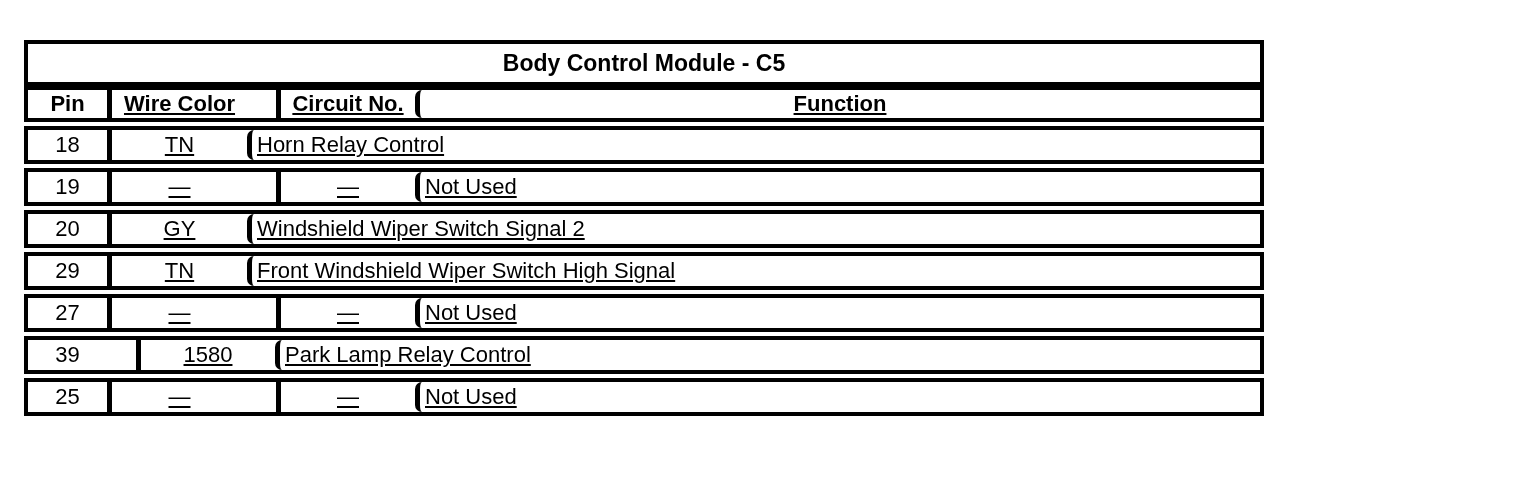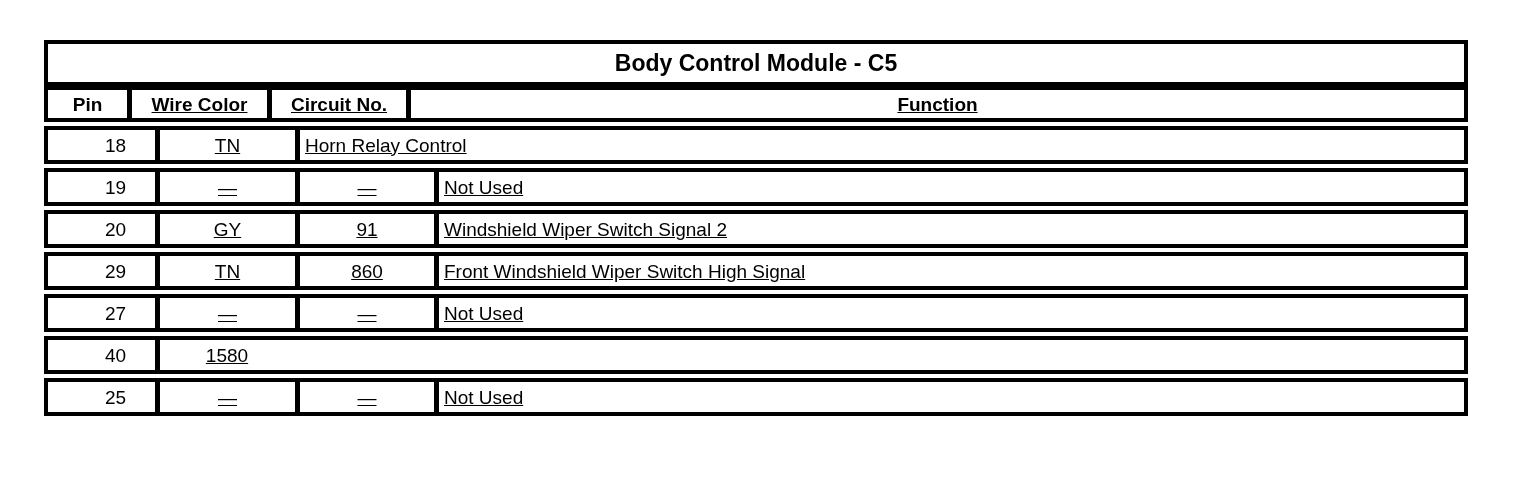--- a/index.html
+++ b/index.html
@@ -10,62 +10,61 @@
   body {
     width: 1520px;
     height: 498px;
     position: relative;
     font-family: "Liberation Sans", sans-serif;
     color: #000000;
     overflow: hidden;
   }
   .table-wrap {
     position: absolute;
-    left: 44px;
+    left: 24px;
     top: 40px;
-    width: 1424px;
+    width: 1240px;
   }
   .row {
     display: flex;
     align-items: stretch;
     border: 4px solid #000000;
     background: #ffffff;
     box-sizing: border-box;
   }
   .row-title {
     height: 46px;
   }
   .row-header {
     height: 36px;
     font-weight: bold;
     margin-top: 0;
   }
   .row-data {
     height: 38px;
     margin-top: 4px;
-    padding-left: 28px;
   }
   .cell {
     display: flex;
     align-items: center;
     justify-content: center;
     box-sizing: border-box;
-    font-size: 19px;
+    font-size: 22px;
     line-height: 1;
     white-space: nowrap;
     overflow: hidden;
   }
   .cell + .cell {
     border-left: 5px solid #000000;
     text-decoration: underline;
   }
   .col-pin     { width: 79px;  flex: none; }
   .col-wire    { width: 140px; flex: none; }
-  .col-circuit { width: 139px; flex: none; }
-  .col-fn      { flex: 1; justify-content: flex-start; padding-left: 5px; }
+  .col-circuit { width: 139px; flex: none; margin-left: 29px; }
+  .col-fn      { flex: 1; justify-content: flex-start; padding-left: 5px; border-radius: 7px; }
   .row-title .cell-title {
     width: 100%;
     font-weight: bold;
     font-size: 23px;
     justify-content: center;
   }
 </style>
 </head>
 <body>
 
@@ -91,42 +90,41 @@
   <div class="row row-data">
     <div class="cell col-pin">19</div>
     <div class="cell col-wire">—</div>
     <div class="cell col-circuit">—</div>
     <div class="cell col-fn">Not Used</div>
   </div>
 
   <div class="row row-data">
     <div class="cell col-pin">20</div>
     <div class="cell col-wire">GY</div>
-    <div class="cell col-circuit">91</div>
     <div class="cell col-fn">Windshield Wiper Switch Signal 2</div>
   </div>
 
   <div class="row row-data">
     <div class="cell col-pin">29</div>
     <div class="cell col-wire">TN</div>
-    <div class="cell col-circuit">860</div>
     <div class="cell col-fn">Front Windshield Wiper Switch High Signal</div>
   </div>
 
   <div class="row row-data">
     <div class="cell col-pin">27</div>
     <div class="cell col-wire">—</div>
     <div class="cell col-circuit">—</div>
     <div class="cell col-fn">Not Used</div>
   </div>
 
 
   <div class="row row-data">
-    <div class="cell col-pin">40</div>
+    <div class="cell col-pin">39</div>
     <div class="cell col-circuit">1580</div>
+    <div class="cell col-fn">Park Lamp Relay Control</div>
   </div>
 
   <div class="row row-data">
     <div class="cell col-pin">25</div>
     <div class="cell col-wire">—</div>
     <div class="cell col-circuit">—</div>
     <div class="cell col-fn">Not Used</div>
   </div>
 
 </div>

